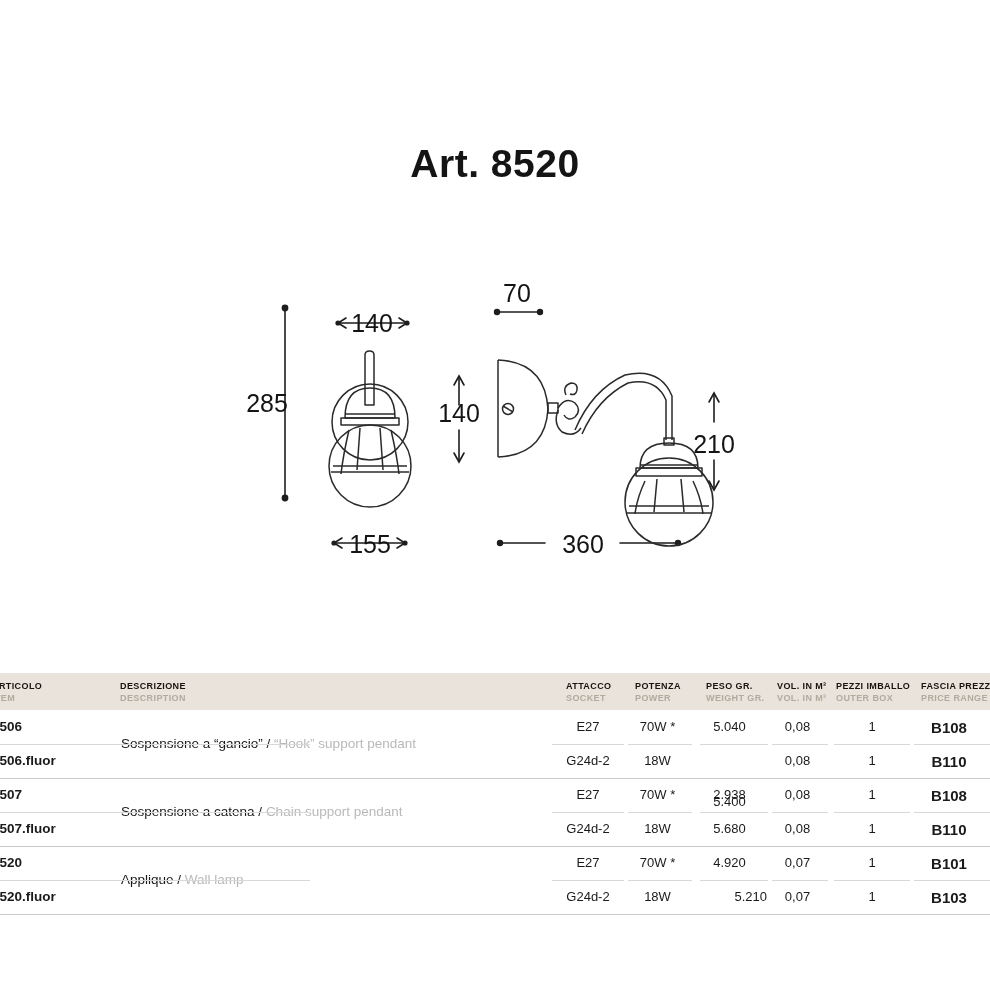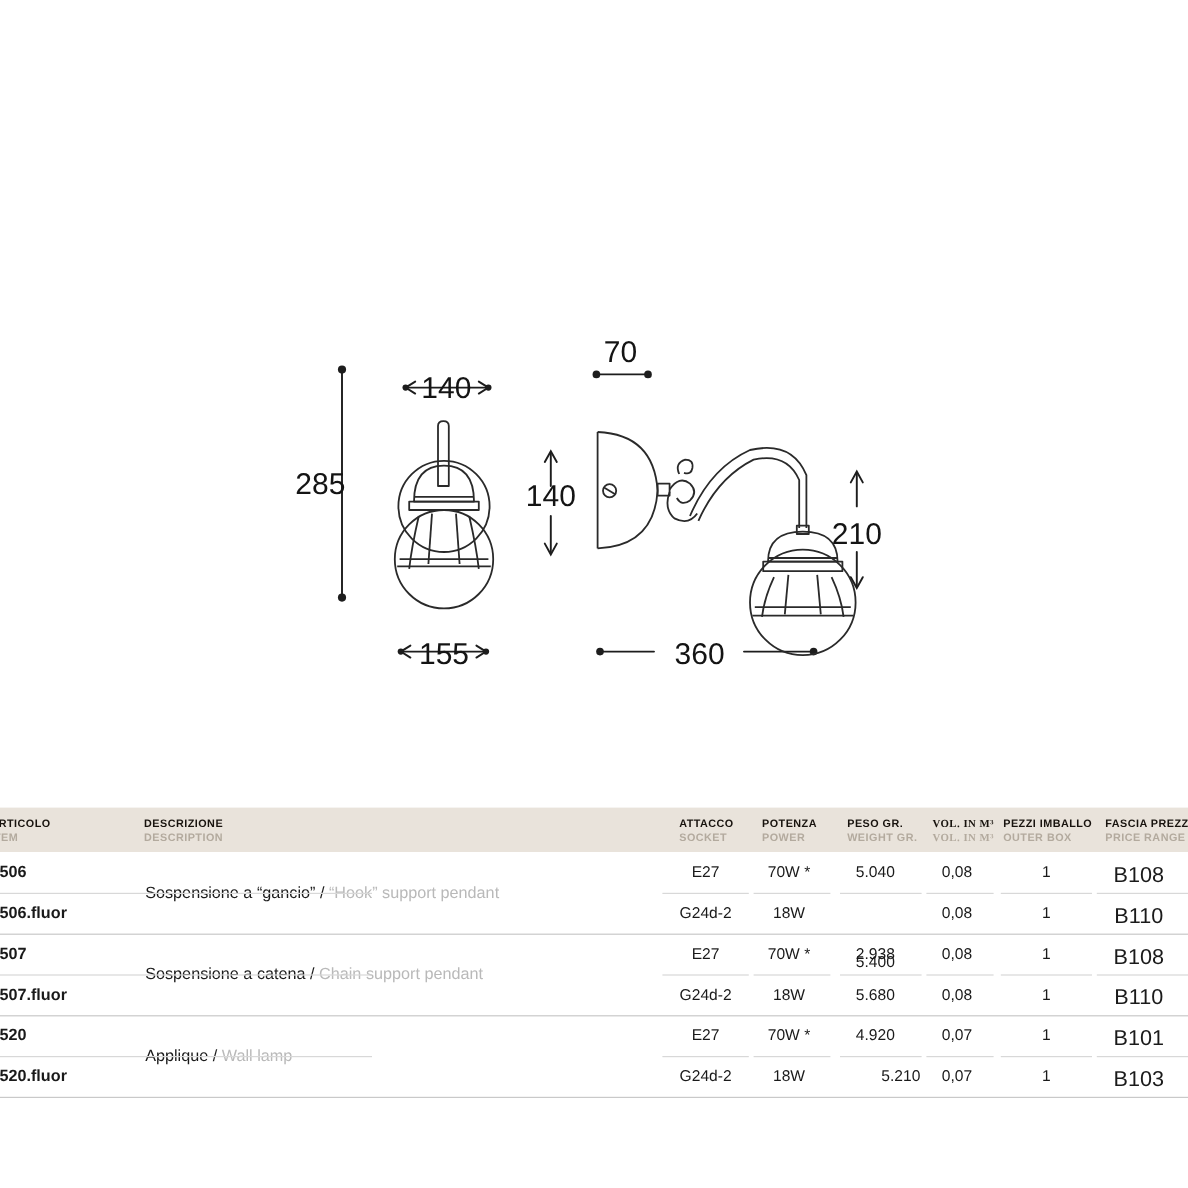--- a/index.html
+++ b/index.html
@@ -52,39 +52,40 @@
   .row{position:relative;height:34px;}
   .cell{
     position:absolute;top:9px;
     font-size:13px;color:#1a1a1a;
     text-align:center;white-space:nowrap;
   }
   .cell.code{
     font-weight:bold;text-align:left;
     font-size:13.5px;
   }
-  .cell.price{font-weight:normal;font-size:18px;}
+  .cell.price{font-weight:bold;font-size:15px;}
 
   
   .sep{position:absolute;height:1px;background:#c9c9c9;}
   .sep.light{background:#d8d8d8;}
 
   
   .descwrap{position:absolute;font-size:13.5px;white-space:nowrap;}
   .descwrap .it{color:#1a1a1a;}
   .descwrap .en{color:#b9b9b9;}
 
   
   .footer{position:absolute;left:0;top:920px;width:990px;height:70px;}
 </style>
 </head>
 <body>
 
 <div class="page">
 
+  <div class="title">Art. 8520</div>
 
   <div class="drawing">
     <svg width="990" height="300" viewBox="0 0 990 300">
       <g fill="none" stroke="#1d1d1d" stroke-width="1.6" stroke-linecap="round">
 
         <line x1="285" y1="38" x2="285" y2="228"></line>
         <circle cx="285" cy="38" r="3.4" fill="#1d1d1d" stroke="none"></circle>
         <circle cx="285" cy="228" r="3.4" fill="#1d1d1d" stroke="none"></circle>
 
         <line x1="340" y1="53" x2="405" y2="53"></line>
@@ -203,21 +204,21 @@
         <span class="en">SOCKET</span>
       </div>
       <div class="th" style="left:635px;">
         <span>POTENZA</span>
         <span class="en">POWER</span>
       </div>
       <div class="th" style="left:706px;">
         <span>PESO GR.</span>
         <span class="en">WEIGHT GR.</span>
       </div>
-      <div class="th" style="left:777px;font-family:Liberation Serif, serif;">
+      <div class="th" style="left:777px;">
         <span>VOL. IN M³</span>
         <span class="en">VOL. IN M³</span>
       </div>
       <div class="th" style="left:836px;">
         <span>PEZZI IMBALLO</span>
         <span class="en">OUTER BOX</span>
       </div>
       <div class="th" style="left:921px;">
         <span>FASCIA PREZZO</span>
         <span class="en">PRICE RANGE</span>

